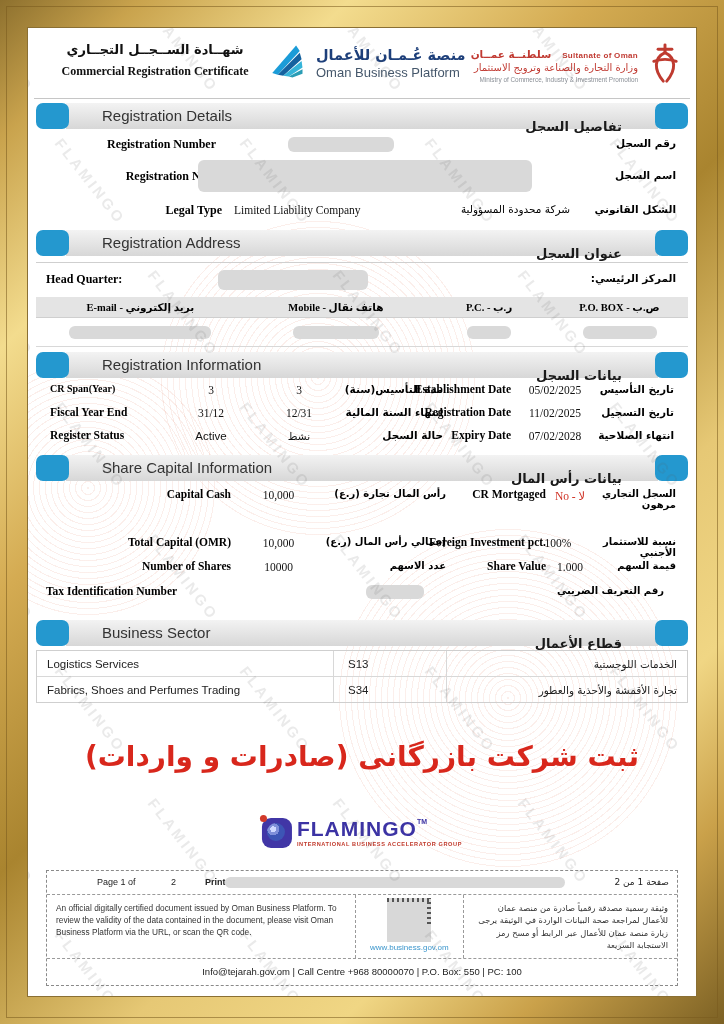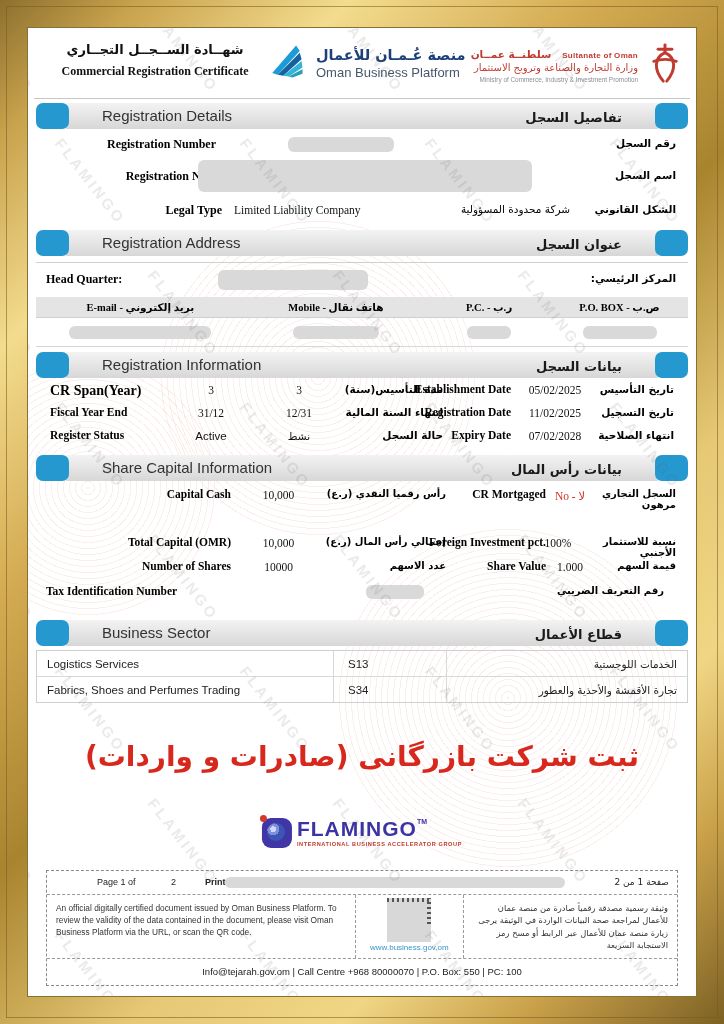--- a/index.html
+++ b/index.html
@@ -33,21 +33,21 @@
   .hdr-right .l2{font:10px "DejaVu Sans",sans-serif;color:#c13a32;direction:rtl;margin-top:2px;}
   .hdr-right .l3{font:6.4px "Liberation Sans",sans-serif;color:#8a8f96;margin-top:3px;}
   .hr{position:absolute;left:6px;right:6px;top:70px;border-top:1px solid #c6c6c6;z-index:2;}
   
   .secbar{position:absolute;left:8px;right:8px;height:26px;z-index:2;}
   .bar-bg{position:absolute;left:30px;right:30px;top:0;height:100%;
           background:linear-gradient(#f3f3f3,#d7d7d7);}
   .cap{position:absolute;top:0;width:33px;height:26px;background:#2498cf;border-radius:7px;}
   .cap-l{left:0;} .cap-r{right:0;}
   .sec-en{position:absolute;left:66px;top:4px;font:15px "Liberation Sans",sans-serif;color:#333;}
-  .sec-ar{position:absolute;right:66px;top:7px;font:bold 13px "DejaVu Sans",sans-serif;color:#1a1a1a;direction:rtl;}
+  .sec-ar{position:absolute;right:66px;top:16px;font:bold 13px "DejaVu Sans",sans-serif;color:#1a1a1a;direction:rtl;}
   
   .row{position:absolute;left:8px;right:8px;z-index:2;}
   .lbl-en{position:absolute;top:3px;font:bold 12px "Liberation Serif",serif;color:#000;text-align:right;}
   .val{position:absolute;top:4px;font:11.5px "Liberation Serif",serif;color:#111;text-align:center;}
   .val-l{text-align:left;}
   .lbl-ar{position:absolute;top:3px;font:bold 10.5px "DejaVu Sans",sans-serif;color:#000;
           text-align:right;direction:rtl;}
   .red{color:#d03326;}
   .redact{position:absolute;background:#d9d9d9;border-radius:6px;}
   
@@ -202,21 +202,21 @@
   </div>
 
   <div class="secbar" style="top:324px;">
     <span class="bar-bg"></span>
     <span class="cap cap-l"></span>
     <span class="cap cap-r"></span>
     <span class="sec-en">Registration Information</span>
     <span class="sec-ar">بيانات السجل</span>
   </div>
   <div class="row" style="top:352px;height:22px;">
-    <span class="lbl-en" style="left:14px;width:125px;text-align:left;font-size:14px;">CR Span(Year)</span>
+    <span class="lbl-en" style="left:14px;width:125px;text-align:left;font-size:10px;">CR Span(Year)</span>
     <span class="val" style="left:142px;width:66px;">3</span>
     <span class="val" style="left:230px;width:66px;">3</span>
     <span class="lbl-ar" style="left:302px;width:105px;">مدة التأسيس(سنة)</span>
     <span class="lbl-en" style="left:345px;width:130px;font-size:11.5px;">Establishment Date</span>
     <span class="val" style="left:482px;width:74px;">05/02/2025</span>
     <span class="lbl-ar" style="right:14px;width:92px;">تاريخ التأسيس</span>
   </div>
   <div class="row" style="top:375px;height:22px;">
     <span class="lbl-en" style="left:14px;width:125px;text-align:left;font-size:11.5px;">Fiscal Year End</span>
     <span class="val" style="left:142px;width:66px;">31/12</span>
@@ -239,21 +239,21 @@
   <div class="secbar" style="top:427px;">
     <span class="bar-bg"></span>
     <span class="cap cap-l"></span>
     <span class="cap cap-r"></span>
     <span class="sec-en">Share Capital Information</span>
     <span class="sec-ar">بيانات رأس المال</span>
   </div>
   <div class="row" style="top:457px;height:22px;">
     <span class="lbl-en" style="left:10px;width:185px;font-size:11.5px;">Capital Cash</span>
     <span class="val" style="left:205px;width:75px;">10,000</span>
-    <span class="lbl-ar" style="left:285px;width:125px;font-size:10px;">رأس رقميا النقدي (ر.ع)</span>
+    <span class="lbl-ar" style="left:285px;width:125px;font-size:10px;">رأس المال تجارة (ر.ع)</span>
     <span class="lbl-en" style="left:385px;width:125px;font-size:11.5px;">CR Mortgaged</span>
     <span class="val red" style="left:508px;width:52px;" dir="ltr">No - لا</span>
     <span class="lbl-ar" style="right:12px;width:100px;font-size:10px;">السجل التجاري مرهون</span>
   </div>
   <div class="row" style="top:505px;height:22px;">
     <span class="lbl-en" style="left:10px;width:185px;font-size:11.5px;">Total Capital (OMR)</span>
     <span class="val" style="left:205px;width:75px;">10,000</span>
     <span class="lbl-ar" style="left:285px;width:125px;font-size:10px;">إجمالي رأس المال (ر.ع)</span>
     <span class="lbl-en" style="left:360px;width:150px;font-size:11.5px;">Foreign Investment pct.</span>
     <span class="val" style="left:496px;width:52px;">100%</span>

